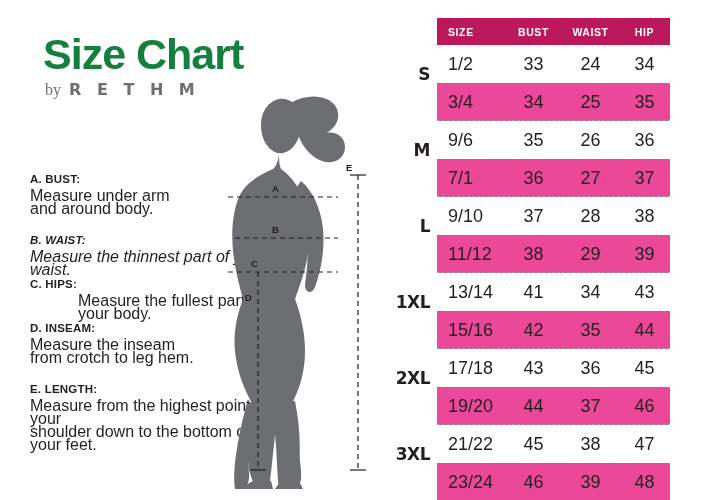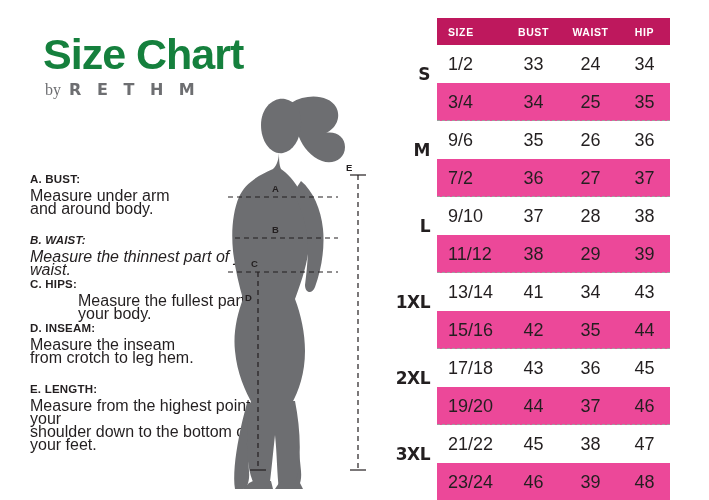--- a/index.html
+++ b/index.html
@@ -296,21 +296,21 @@
       <div class="c-hip">35</div>
     </div>
 
     <div class="t-row">
       <div class="c-size">9/6</div>
       <div class="c-bust">35</div>
       <div class="c-waist">26</div>
       <div class="c-hip">36</div>
     </div>
     <div class="t-row shaded dashed-bottom">
-      <div class="c-size">7/2</div>
+      <div class="c-size">7/1</div>
       <div class="c-bust">36</div>
       <div class="c-waist">27</div>
       <div class="c-hip">37</div>
     </div>
 
     <div class="t-row">
       <div class="c-size">9/10</div>
       <div class="c-bust">37</div>
       <div class="c-waist">28</div>
       <div class="c-hip">38</div>

